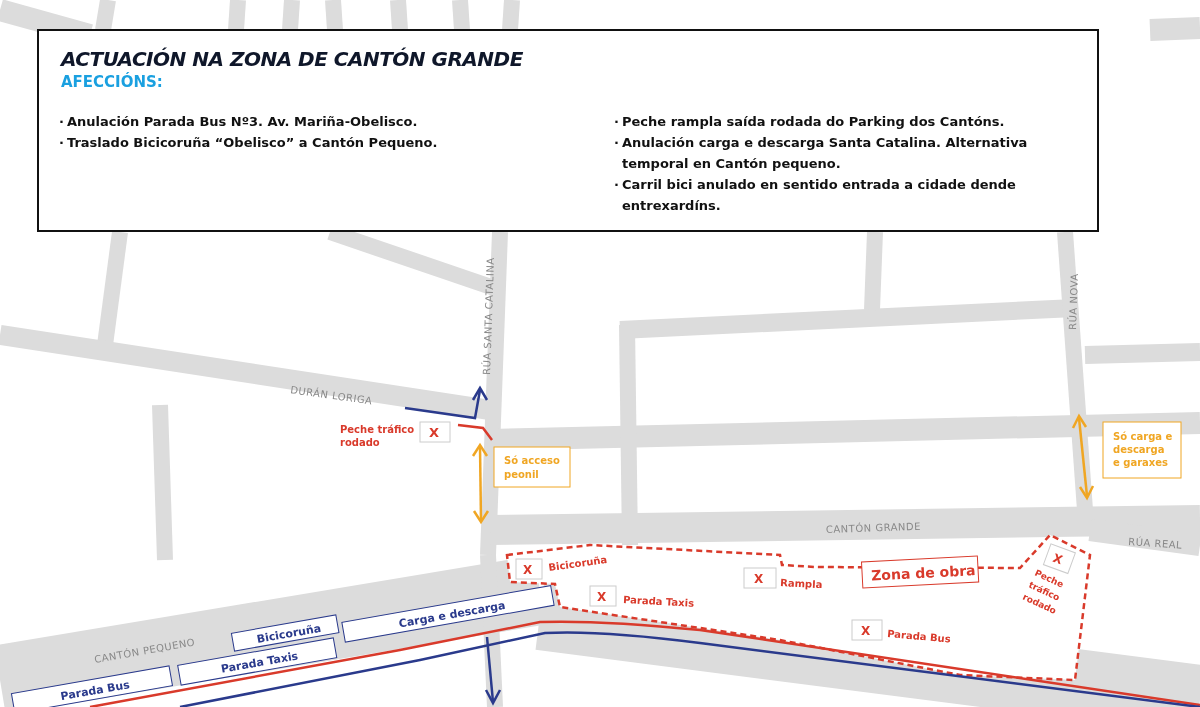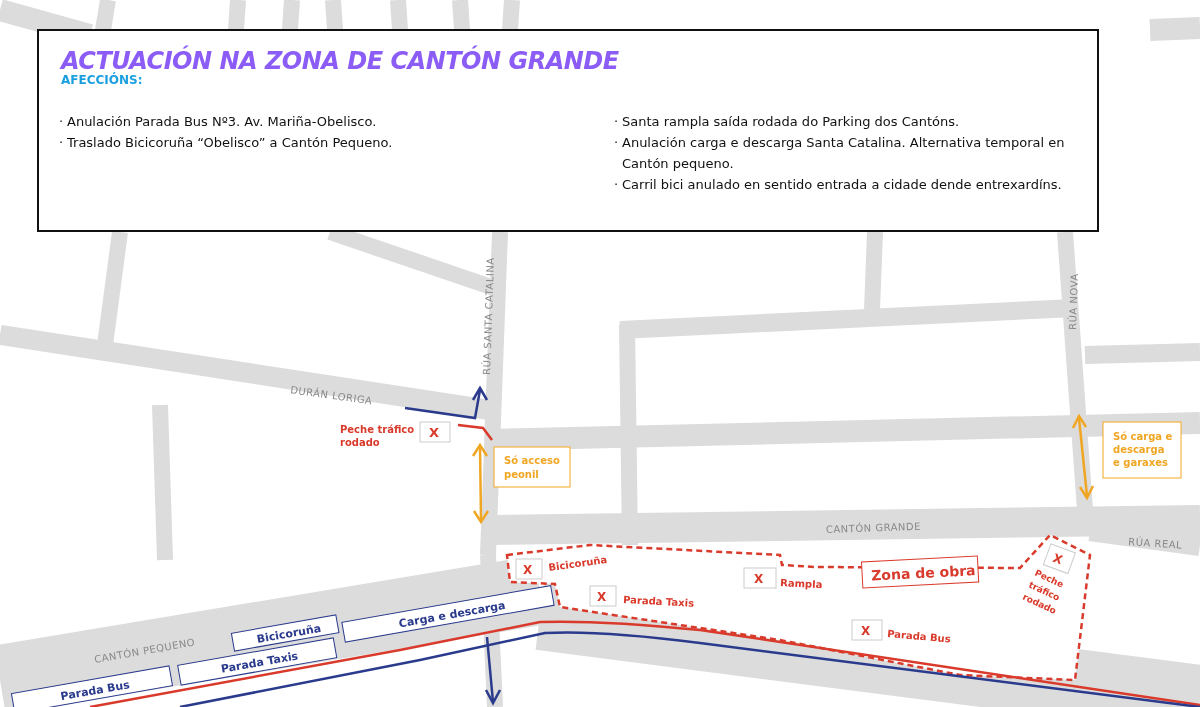--- a/index.html
+++ b/index.html
@@ -1,21 +1,21 @@
 <!DOCTYPE html>
 <html><head>
 <meta charset="utf-8">
 <style>
   html,body{margin:0;padding:0;background:#fff;}
   body{width:1200px;height:707px;position:relative;overflow:hidden;font-family:"DejaVu Sans","Liberation Sans",sans-serif;}
   svg.map{position:absolute;left:0;top:0;width:1200px;height:707px;}
   .info-box{position:absolute;left:37px;top:29px;width:1062px;height:203px;border:2px solid #111;background:#fff;box-sizing:border-box;}
-  .title{position:absolute;left:22px;top:16px;color:#8b5cf6;font-weight:bold;font-style:italic;font-size:24px;letter-spacing:-0.5px;}
-  .subtitle{position:absolute;left:22px;top:42px;color:#1aa0e0;font-weight:bold;font-size:12px;}
-  .col{position:absolute;top:80px;font-size:13px;color:#111;line-height:21px;}
+  .title{position:absolute;left:22px;top:16px;color:#0f172a;font-weight:bold;font-style:italic;font-size:20px;letter-spacing:-0.5px;}
+  .subtitle{position:absolute;left:22px;top:42px;color:#1aa0e0;font-weight:bold;font-size:15px;}
+  .col{position:absolute;top:80px;font-size:13px;color:#111;line-height:21px;font-weight:bold;}
   .col.left{left:20px;width:560px;}
   .col.right{left:575px;width:470px;}
   .item{position:relative;padding-left:8px;}
   .item::before{content:"·";position:absolute;left:0;}
   .street{font-family:"DejaVu Sans",sans-serif;font-size:10px;fill:#888;letter-spacing:0.5px;}
   .red-label{font-weight:bold;fill:#d93a2b;font-family:"DejaVu Sans",sans-serif;}
   .orange-label{font-weight:bold;fill:#f0a623;font-family:"DejaVu Sans",sans-serif;}
   .navy-label{font-weight:bold;fill:#2a3a8c;font-family:"DejaVu Sans",sans-serif;}
 </style>
 </head>
@@ -149,17 +149,17 @@
 </svg>
 
 <div class="info-box">
   <div class="title">ACTUACIÓN NA ZONA DE CANTÓN GRANDE</div>
   <div class="subtitle">AFECCIÓNS:</div>
   <div class="col left">
     <div class="item">Anulación Parada Bus Nº3. Av. Mariña-Obelisco.</div>
     <div class="item">Traslado Bicicoruña “Obelisco” a Cantón Pequeno.</div>
   </div>
   <div class="col right">
-    <div class="item">Santa rampla saída rodada do Parking dos Cantóns.</div>
+    <div class="item">Peche rampla saída rodada do Parking dos Cantóns.</div>
     <div class="item">Anulación carga e descarga Santa Catalina. Alternativa temporal en Cantón pequeno.</div>
     <div class="item">Carril bici anulado en sentido entrada a cidade dende entrexardíns.</div>
   </div>
 </div>
 
 </body></html>

